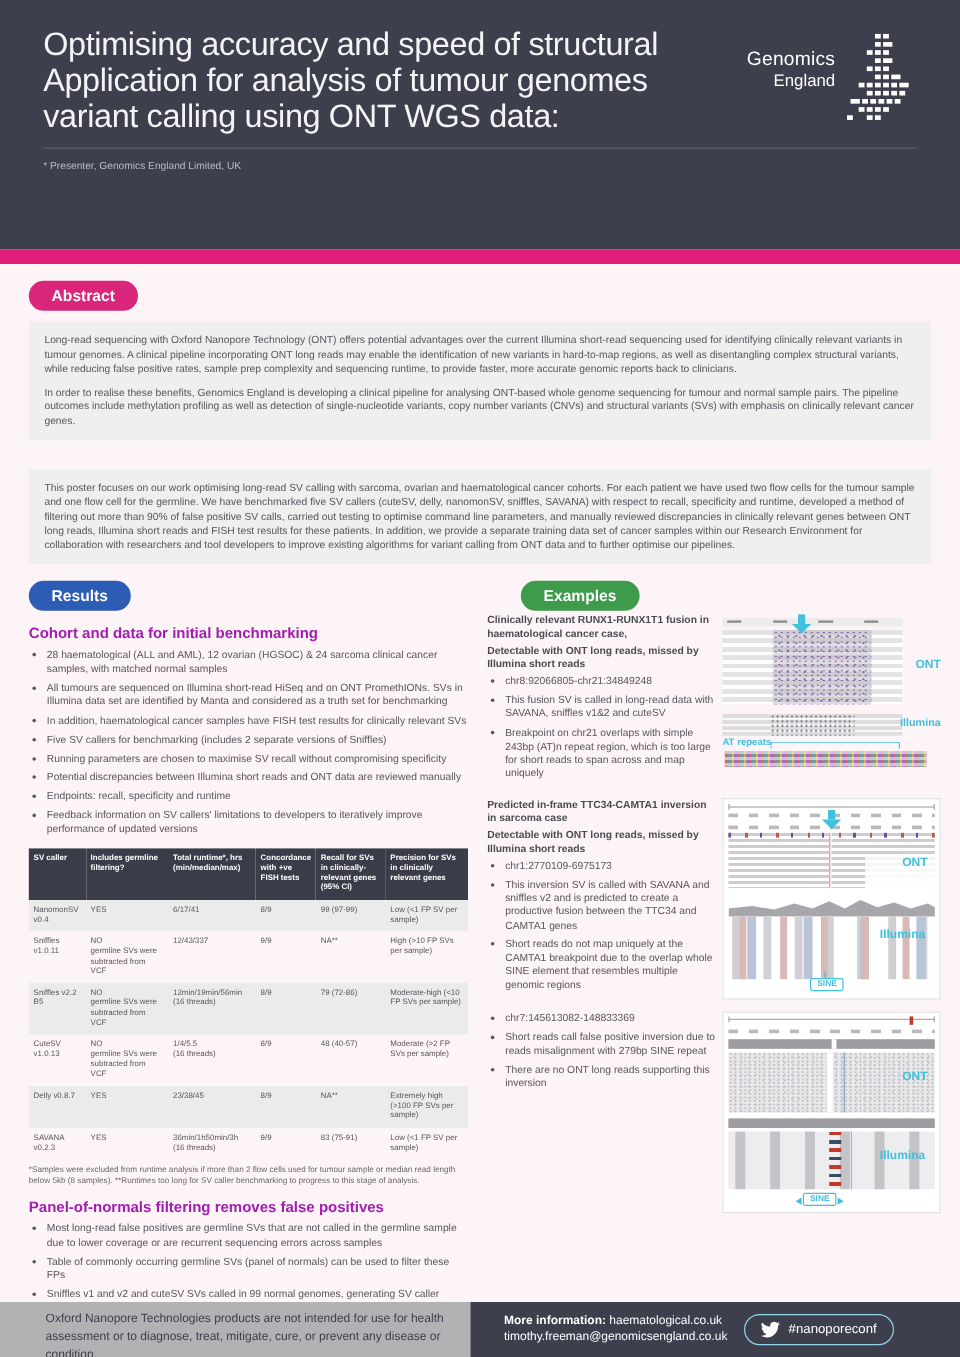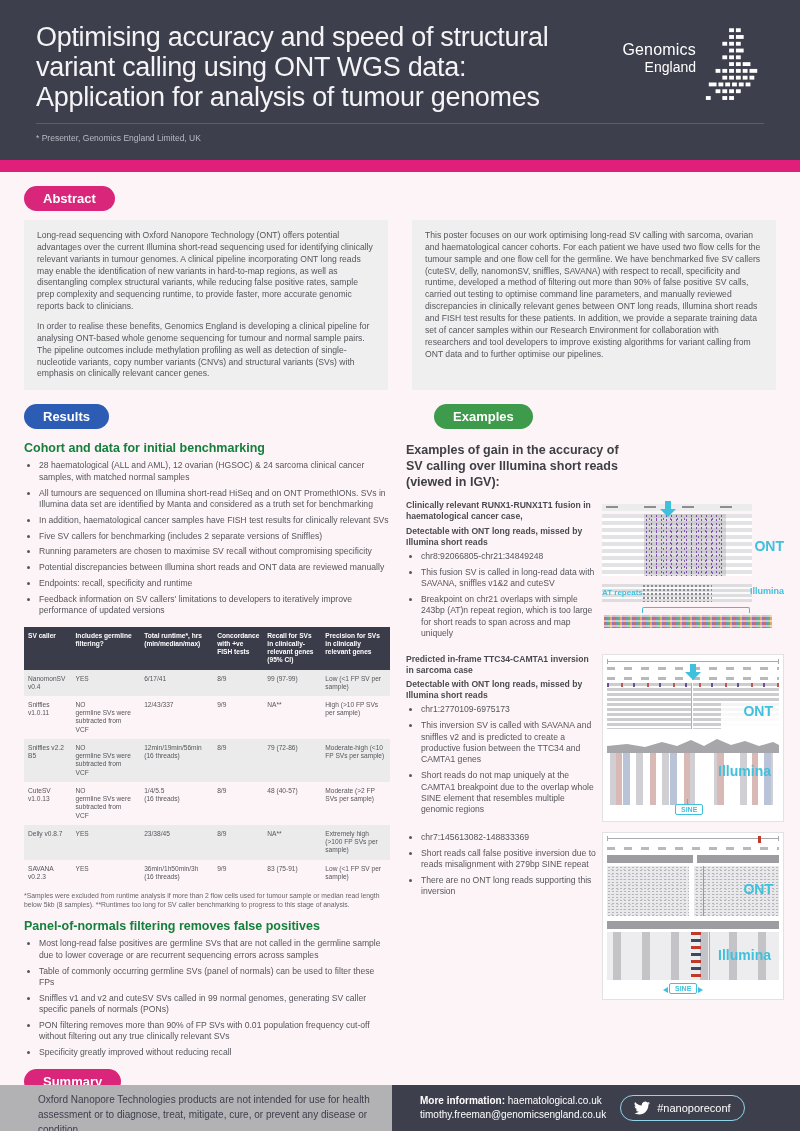--- a/index.html
+++ b/index.html
@@ -1,45 +1,45 @@
 <!DOCTYPE html>
 <html><head>
 <meta charset="utf-8">
 <style>
   * { margin:0; padding:0; box-sizing:border-box; }
   html,body { background:#888; }
   body { font-family:"Liberation Sans", sans-serif; }
   .poster { position:relative; width:800px; height:1131px; margin:0 auto; background:#fdf4f7; overflow:hidden; }
 
   
-  .hdr { height:160px; background:#3e3f4d; padding:22px 36px 0 36px; }
+  .hdr { height:208px; background:#3e3f4d; padding:22px 36px 0 36px; }
   .hdr-top { display:flex; justify-content:space-between; }
   .title { color:#f4f4f6; font-size:27px; line-height:1.12; font-weight:400; letter-spacing:-0.3px; }
   .logo { display:flex; align-items:flex-start; gap:6px; margin-top:6px; }
   .logo-text { text-align:right; color:#fff; line-height:1; margin-top:14px; }
   .logo-text .l1 { font-size:16px; letter-spacing:0.2px; }
   .logo-text .l2 { font-size:14px; margin-top:2px; }
   .hdr-rule { border:none; border-top:1px solid #5c5d6a; margin:10px 0 9px 0; }
   .authors { color:#e9e9ec; font-size:11.5px; }
   .presenter { color:#b9bac3; font-size:8.5px; margin-top:4px; }
   .pink-bar { height:12px; background:#e01f7b; }
 
   
   .main { padding:14px 24px 0 24px; }
   .pill { display:inline-block; color:#fff; font-size:13px; font-weight:bold; padding:5px 19px; border-radius:16px; }
   .pill.pink { background:#d9267a; }
   .pill.blue { background:#2d5cb5; }
   .pill.green { background:#3f9b4c; }
-  h3 { font-size:12.5px; color:#15803d; margin:10px 0 5px 0; }
+  h3 { font-size:12.5px; color:#a21caf; margin:10px 0 5px 0; }
   ul { list-style:disc outside; padding-left:15px; }
   li { font-size:8.6px; line-height:1.32; color:#55565b; margin-bottom:4.5px; }
   p.body { font-size:8.6px; line-height:1.38; color:#55565b; }
 
   
-  .abs-cols { display:flex; gap:24px; margin-top:9px; }
+  .abs-cols { display:flex; gap:24px; margin-top:9px;flex-direction:column; }
   .panel { flex:1; background:#efeff0; padding:10px 13px; }
   .panel p { margin-bottom:8px; }
   .panel p:last-child { margin-bottom:0; }
 
   
   .two-col { display:flex; gap:16px; margin-top:14px; }
   .col-left { flex:0 0 366px; }
   .col-right { flex:1; }
   .col-left .pill, .col-right .pill { margin-bottom:2px; }
   .col-right .pill { margin-left:28px; }
@@ -50,41 +50,41 @@
   td { font-size:6.6px; color:#55565b; padding:5px 4px; vertical-align:top; line-height:1.25; white-space:pre-line; }
   tbody tr:nth-child(odd) td { background:#ebebec; }
   .footnote { font-size:6.8px; color:#66676d; line-height:1.35; margin-top:5px; }
 
   
   .ex-heading { font-size:12.5px; color:#3f4044; width:215px; margin:12px 0 10px 0; line-height:1.25; }
   .example { display:flex; gap:4px; margin-bottom:10px; }
   .ex-text { flex:0 0 192px; }
   .ex-title { font-size:8.6px; font-weight:bold; color:#4a4b50; line-height:1.3; margin-bottom:3px; }
   .ex-fig { position:relative; flex:1; }
-  .fig-label { position:absolute; font-size:14px; font-weight:bold; color:#3fc0dc; }
+  .fig-label { position:absolute; font-size:10px; font-weight:bold; color:#3fc0dc; }
   .cyan-arrow { position:absolute; width:16px; z-index:3; }
   .cyan-arrow::before { content:""; display:block; width:6px; height:8px; background:#3fc0dc; margin:0 auto; }
   .cyan-arrow::after  { content:""; display:block; width:0; height:0; border-left:8px solid transparent; border-right:8px solid transparent; border-top:8px solid #3fc0dc; }
 
   
   .fig1 { position:relative; width:182px; height:132px; margin-top:4px; }
   .fig1 .head { position:absolute; top:0; left:0; width:150px; height:7px; background:#ececec;
     background-image:repeating-linear-gradient(90deg,#8d8d92 0 12px, transparent 12px 38px); background-size:100% 2px; background-position:4px 2px; background-repeat:repeat-x; }
   .fig1 .reads { position:absolute; top:10px; left:0; width:150px; height:62px;
     background:repeating-linear-gradient(180deg,#e3e3e5 0 4px,#fff 4px 7px); }
   .fig1 .reads .mid { position:absolute; left:42px; top:0; width:82px; height:100%;
     background-color:rgba(160,160,168,0.35);
     background-image:radial-gradient(#7a4fa0 0.8px, transparent 1px), radial-gradient(#8f57b8 0.8px, transparent 1px);
     background-size:5px 4px, 7px 6px; background-position:0 0, 2px 2px; }
   .fig1 .ill { position:absolute; top:80px; left:0; width:150px; height:18px;
     background:repeating-linear-gradient(180deg,#dddde0 0 3px,#fafafa 3px 5px);
     background-color:#f2f2f3; }
   .fig1 .ill .smudge { position:absolute; left:40px; top:0; width:70px; height:100%;
     background-image:radial-gradient(#8a8a92 0.8px, transparent 1px); background-size:4px 4px; }
-  .fig1 .at-label { position:absolute; left:0; top:84px; font-size:8px; font-weight:bold; color:#3fc0dc; }
+  .fig1 .at-label { position:absolute; left:0; top:99px; font-size:8px; font-weight:bold; color:#3fc0dc; }
   .fig1 .bracket { position:absolute; left:40px; top:103px; width:108px; height:6px;
     border:1px solid #3fc0dc; border-bottom:none; border-radius:2px 2px 0 0; }
   .fig1 .repeat-strip { position:absolute; left:2px; top:111px; width:168px; height:13px;
     background:repeating-linear-gradient(90deg,#c2574e 0 2px,#5b7fb5 2px 4px,#4da160 4px 6px,#e09b4a 6px 8px,#8f57b8 8px 10px);
     opacity:0.85; }
   .fig1 .repeat-strip::after { content:""; position:absolute; inset:0;
     background:repeating-linear-gradient(180deg, rgba(255,255,255,0.55) 0 2px, transparent 2px 5px); }
 
   
   .fig2 { position:relative; width:182px; height:168px; background:#fff; border:1px solid #e2e2e4; }
@@ -153,22 +153,22 @@
 </style>
 </head>
 <body>
 
 <div class="poster">
 
   <header class="hdr">
     <div class="hdr-top">
       <h1 class="title">
         <div>Optimising accuracy and speed of structural</div>
+        <div>Application for analysis of tumour genomes</div>
         <div>variant calling using ONT WGS data:</div>
-        <div>Application for analysis of tumour genomes</div>
       </h1>
       <div class="logo">
         <div class="logo-text">
           <div class="l1">Genomics</div>
           <div class="l2">England</div>
         </div>
         <svg width="62" height="78" viewBox="0 0 64 80">
           <g fill="#ffffff">
             <rect x="28" y="0" width="5" height="4"></rect>
               <rect x="35" y="0" width="5" height="4"></rect>
@@ -327,21 +327,20 @@
           <li>Most long-read false positives are germline SVs that are not called in the germline sample due to lower coverage or are recurrent sequencing errors across samples</li>
           <li>Table of commonly occurring germline SVs (panel of normals) can be used to filter these FPs</li>
           <li>Sniffles v1 and v2 and cuteSV SVs called in 99 normal genomes, generating SV caller specific panels of normals (PONs)</li>
           <li>PON filtering removes more than 90% of FP SVs with 0.01 population frequency cut-off without filtering out any true clinically relevant SVs</li>
           <li>Specificity greatly improved without reducing recall</li>
         </ul>
       </div>
 
       <div class="col-right">
         <span class="pill green">Examples</span>
-        <h3 class="ex-heading">Examples of gain in the accuracy of SV calling over Illumina short reads (viewed in IGV):</h3>
 
         
         <div class="example">
           <div class="ex-text">
             <div class="ex-title">Clinically relevant RUNX1-RUNX1T1 fusion in haematological cancer case,</div>
             <div class="ex-title">Detectable with ONT long reads, missed by Illumina short reads</div>
             <ul>
               <li>chr8:92066805-chr21:34849248</li>
               <li>This fusion SV is called in long-read data with SAVANA, sniffles v1&amp;2 and cuteSV</li>
               <li>Breakpoint on chr21 overlaps with simple 243bp (AT)n repeat region, which is too large for short reads to span across and map uniquely</li>

